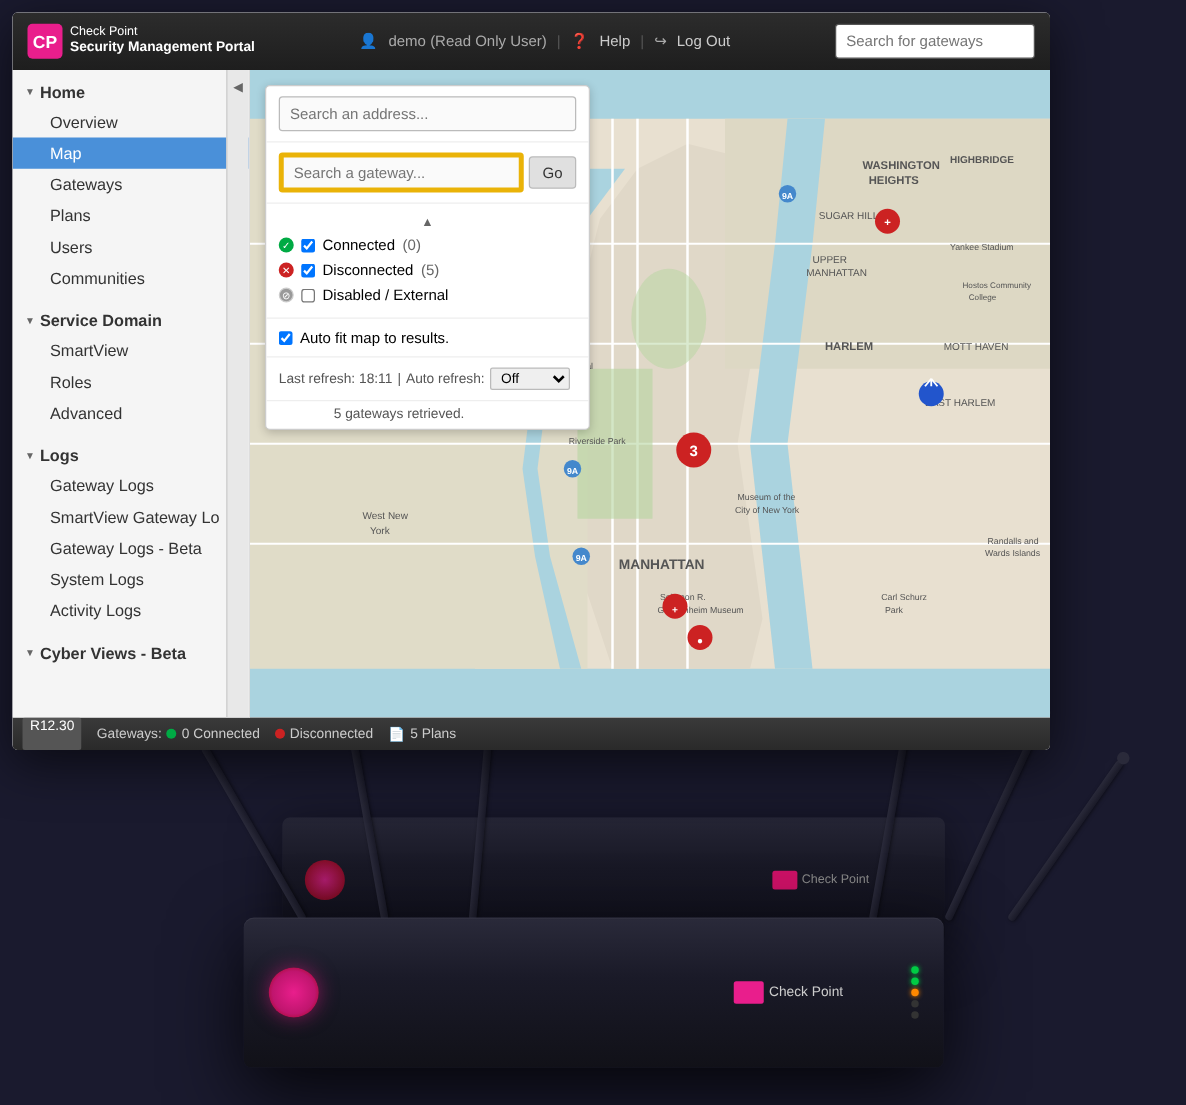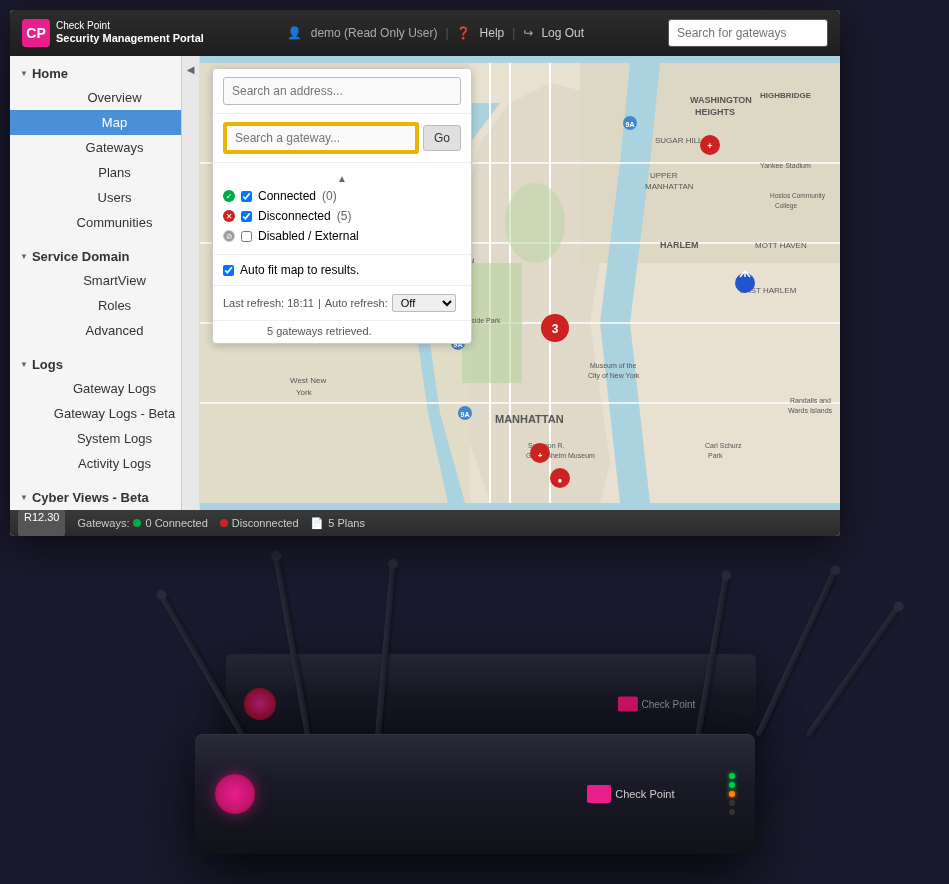--- a/index.html
+++ b/index.html
@@ -127,21 +127,21 @@
     .ant4 { height: 160px; left: 610px; transform: rotate(10deg); }
     .ant5 { height: 180px; left: 670px; transform: rotate(25deg); }
     .ant6 { height: 155px; left: 720px; transform: rotate(35deg); }
 
     
     .app-window {
       position: absolute;
       top: 10px;
       left: 10px;
       width: 830px;
-      height: 526px;
+      height: 590px;
       background: #fff;
       border-radius: 4px;
       box-shadow: 0 10px 40px rgba(0,0,0,0.6);
       overflow: hidden;
       z-index: 10;
     }
 
     
     .top-bar {
       height: 46px;
@@ -238,21 +238,20 @@
       gap: 4px;
     }
     .nav-group-header .arrow { font-size: 8px; color: #666; }
 
     .nav-item {
       padding: 5px 10px 5px 30px;
       color: #333;
       cursor: pointer;
       font-size: 13px;
       border-radius: 0;
-      text-align: center;
     }
     .nav-item.active {
       background: #4a90d9;
       color: #fff;
     }
 
     
     .content-area {
       flex: 1;
       position: relative;
@@ -466,20 +465,21 @@
         <div class="nav-item">Roles</div>
         <div class="nav-item">Advanced</div>
       </div>
 
       <div class="nav-section">
         <div class="nav-group-header">
           <span class="arrow">▼</span>
           <span>Logs</span>
         </div>
         <div class="nav-item">Gateway Logs</div>
+        <div class="nav-item">SmartView Gateway Lo</div>
         <div class="nav-item">Gateway Logs - Beta</div>
         <div class="nav-item">System Logs</div>
         <div class="nav-item">Activity Logs</div>
       </div>
 
       <div class="nav-section">
         <div class="nav-group-header">
           <span class="arrow">▼</span>
           <span>Cyber Views - Beta</span>
         </div>

